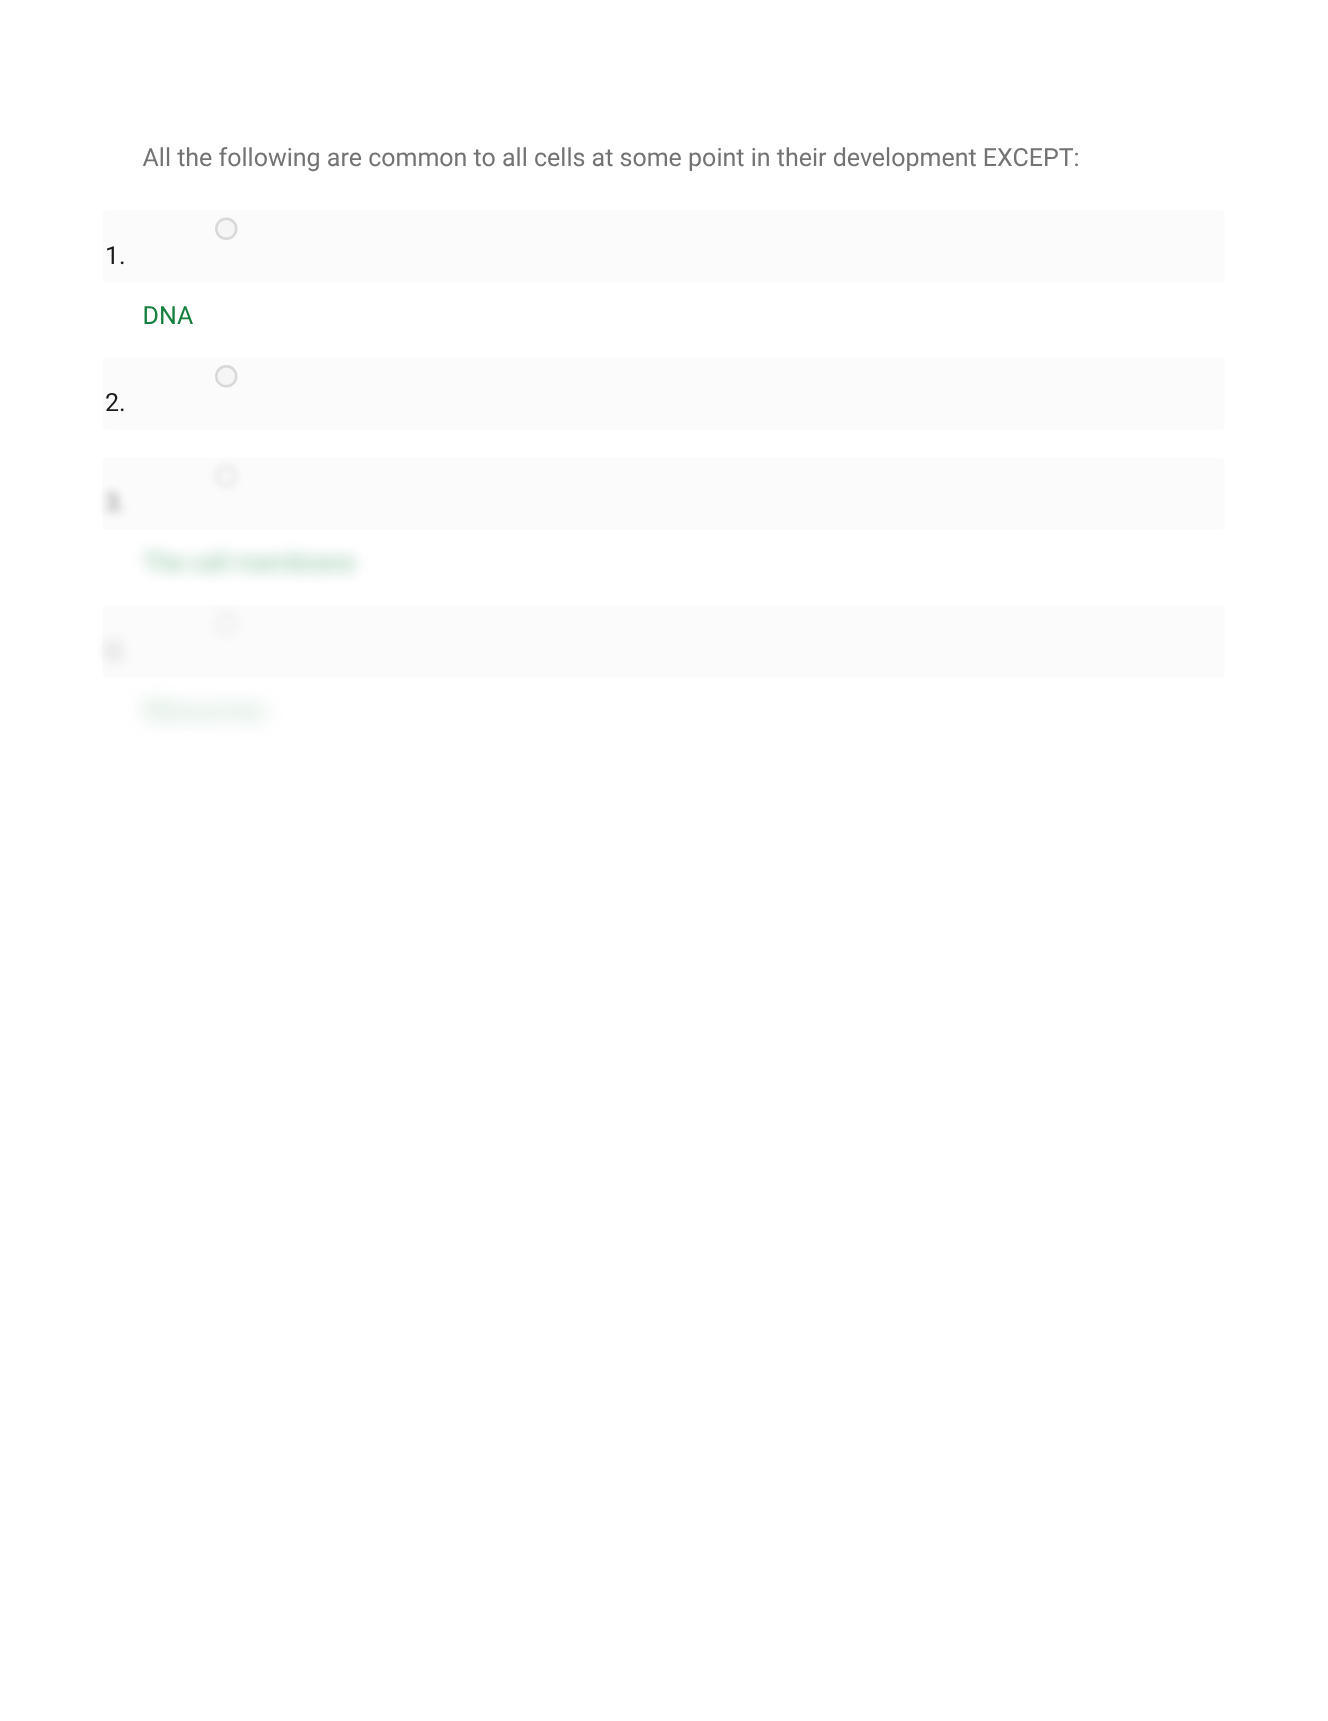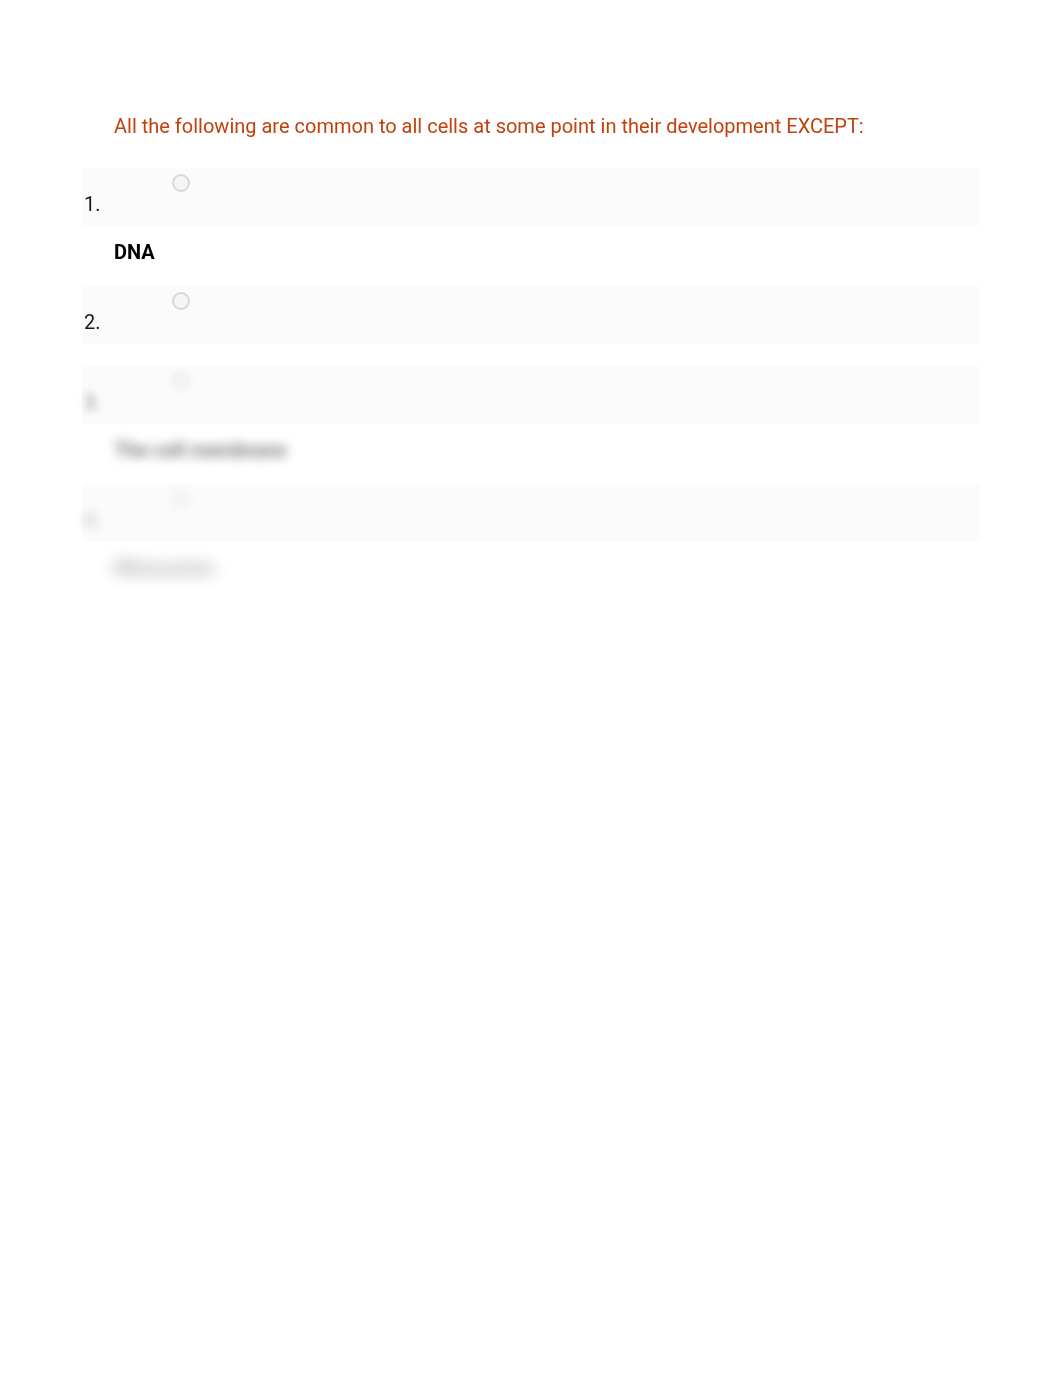--- a/index.html
+++ b/index.html
@@ -11,21 +11,21 @@
       color: #1a1a1a;
     }
     .container {
       padding-top: 112px;
       padding-left: 82px;
       padding-right: 82px;
     }
     .question-text {
       font-size: 20px;
       font-weight: 400;
-      color: #c2410c;
+      color: #737373;
       margin-left: 32px;
       margin-bottom: 28px;
       line-height: 1.4;
     }
     .option-block {
       margin-bottom: 22px;
     }
     .option-row {
       display: flex;
       align-items: flex-end;
@@ -52,22 +52,22 @@
     .radio-circle {
       width: 18px;
       height: 18px;
       border-radius: 50%;
       border: 2px solid #d8d8d8;
       background: #f5f5f5;
       margin-top: -4px;
     }
     .option-label {
       font-size: 20px;
-      font-weight: 700;
-      color: #000000;
+      font-weight: 400;
+      color: #15803d;
       margin-left: 32px;
       margin-top: 14px;
     }
     .blurred .option-number {
       filter: blur(4px);
       opacity: 0.55;
     }
     .blurred .radio-circle {
       filter: blur(3px);
       opacity: 0.7;

